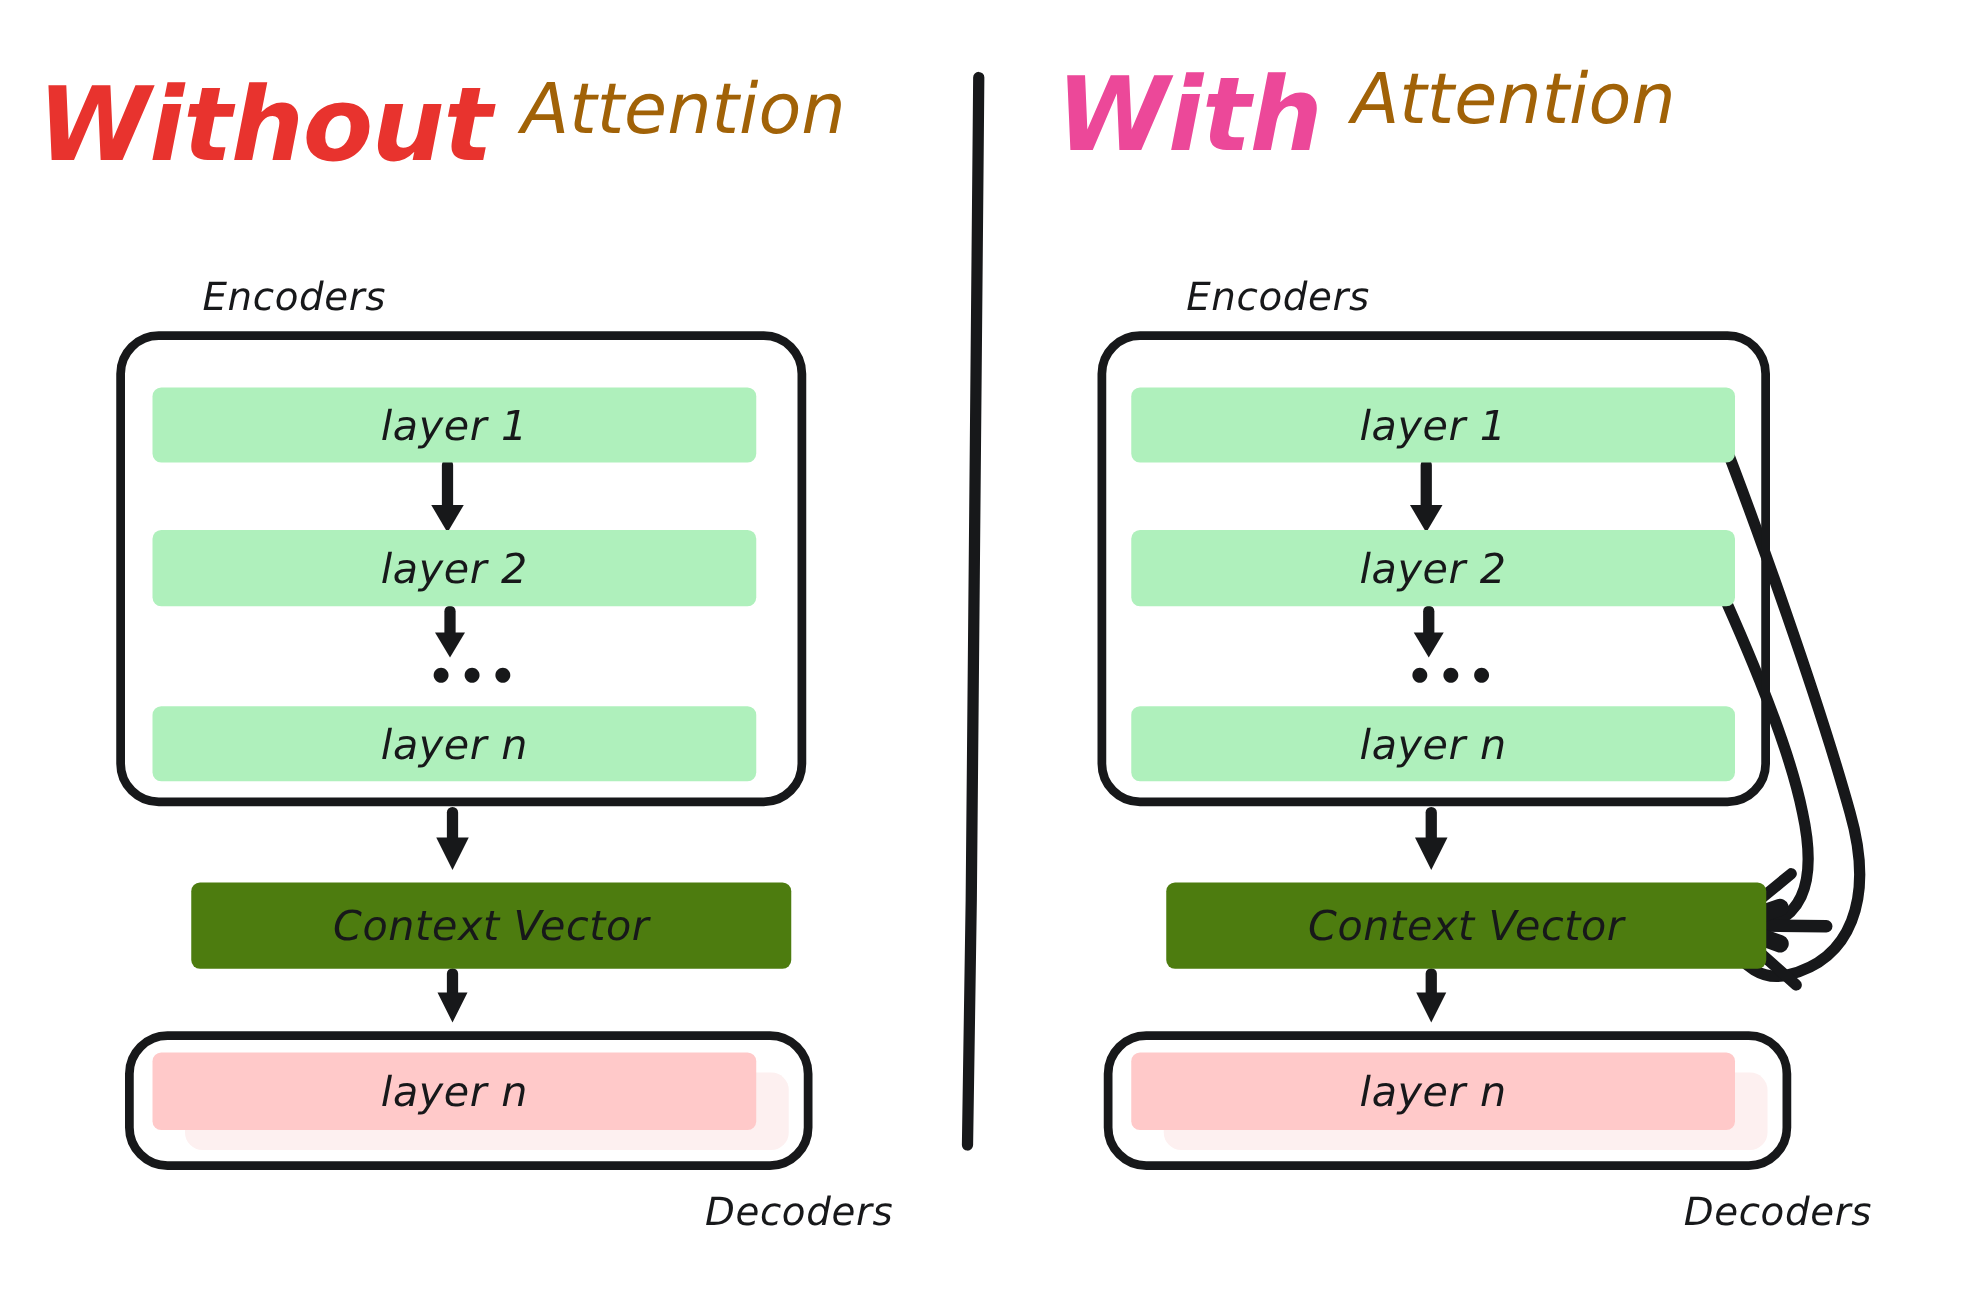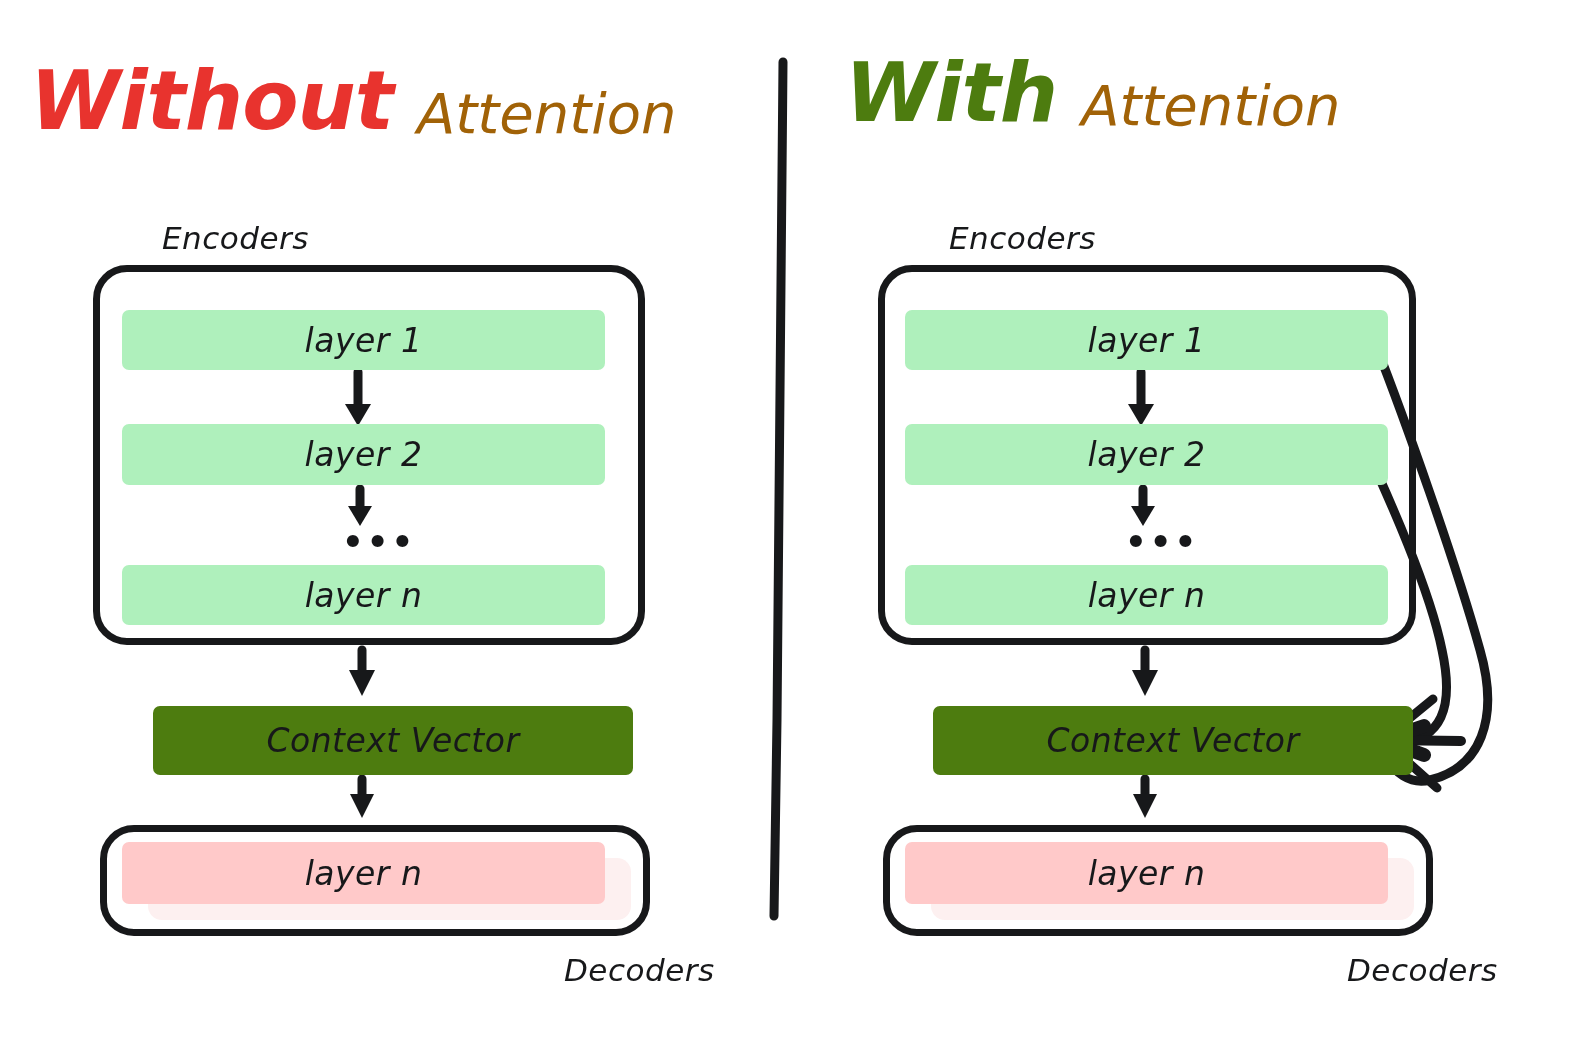--- a/index.html
+++ b/index.html
@@ -24,32 +24,32 @@
     top: 0;
     width: 1589px;
     height: 1051px;
     pointer-events: none;
   }
   
   .title-row {
     position: absolute;
     white-space: nowrap;
     display: flex;
-    align-items: flex-end;
+    align-items: flex-start;
   }
   .title-strong {
     font-family: "DejaVu Sans", sans-serif;
     font-weight: 700;
     font-style: italic;
     font-size: 82px;
     letter-spacing: -1px;
     line-height: 1;
   }
   .title-strong.red  { color: #e8332e; }
-  .title-strong.green{ color: #4d7c0f; }
+  .title-strong.green{ color: #ec4899; }
   .title-light {
     font-family: "DejaVu Sans", sans-serif;
     font-weight: 400;
     font-style: italic;
     font-size: 56px;
     color: #a16207;
     line-height: 1;
     margin-left: 24px;
   }
   

